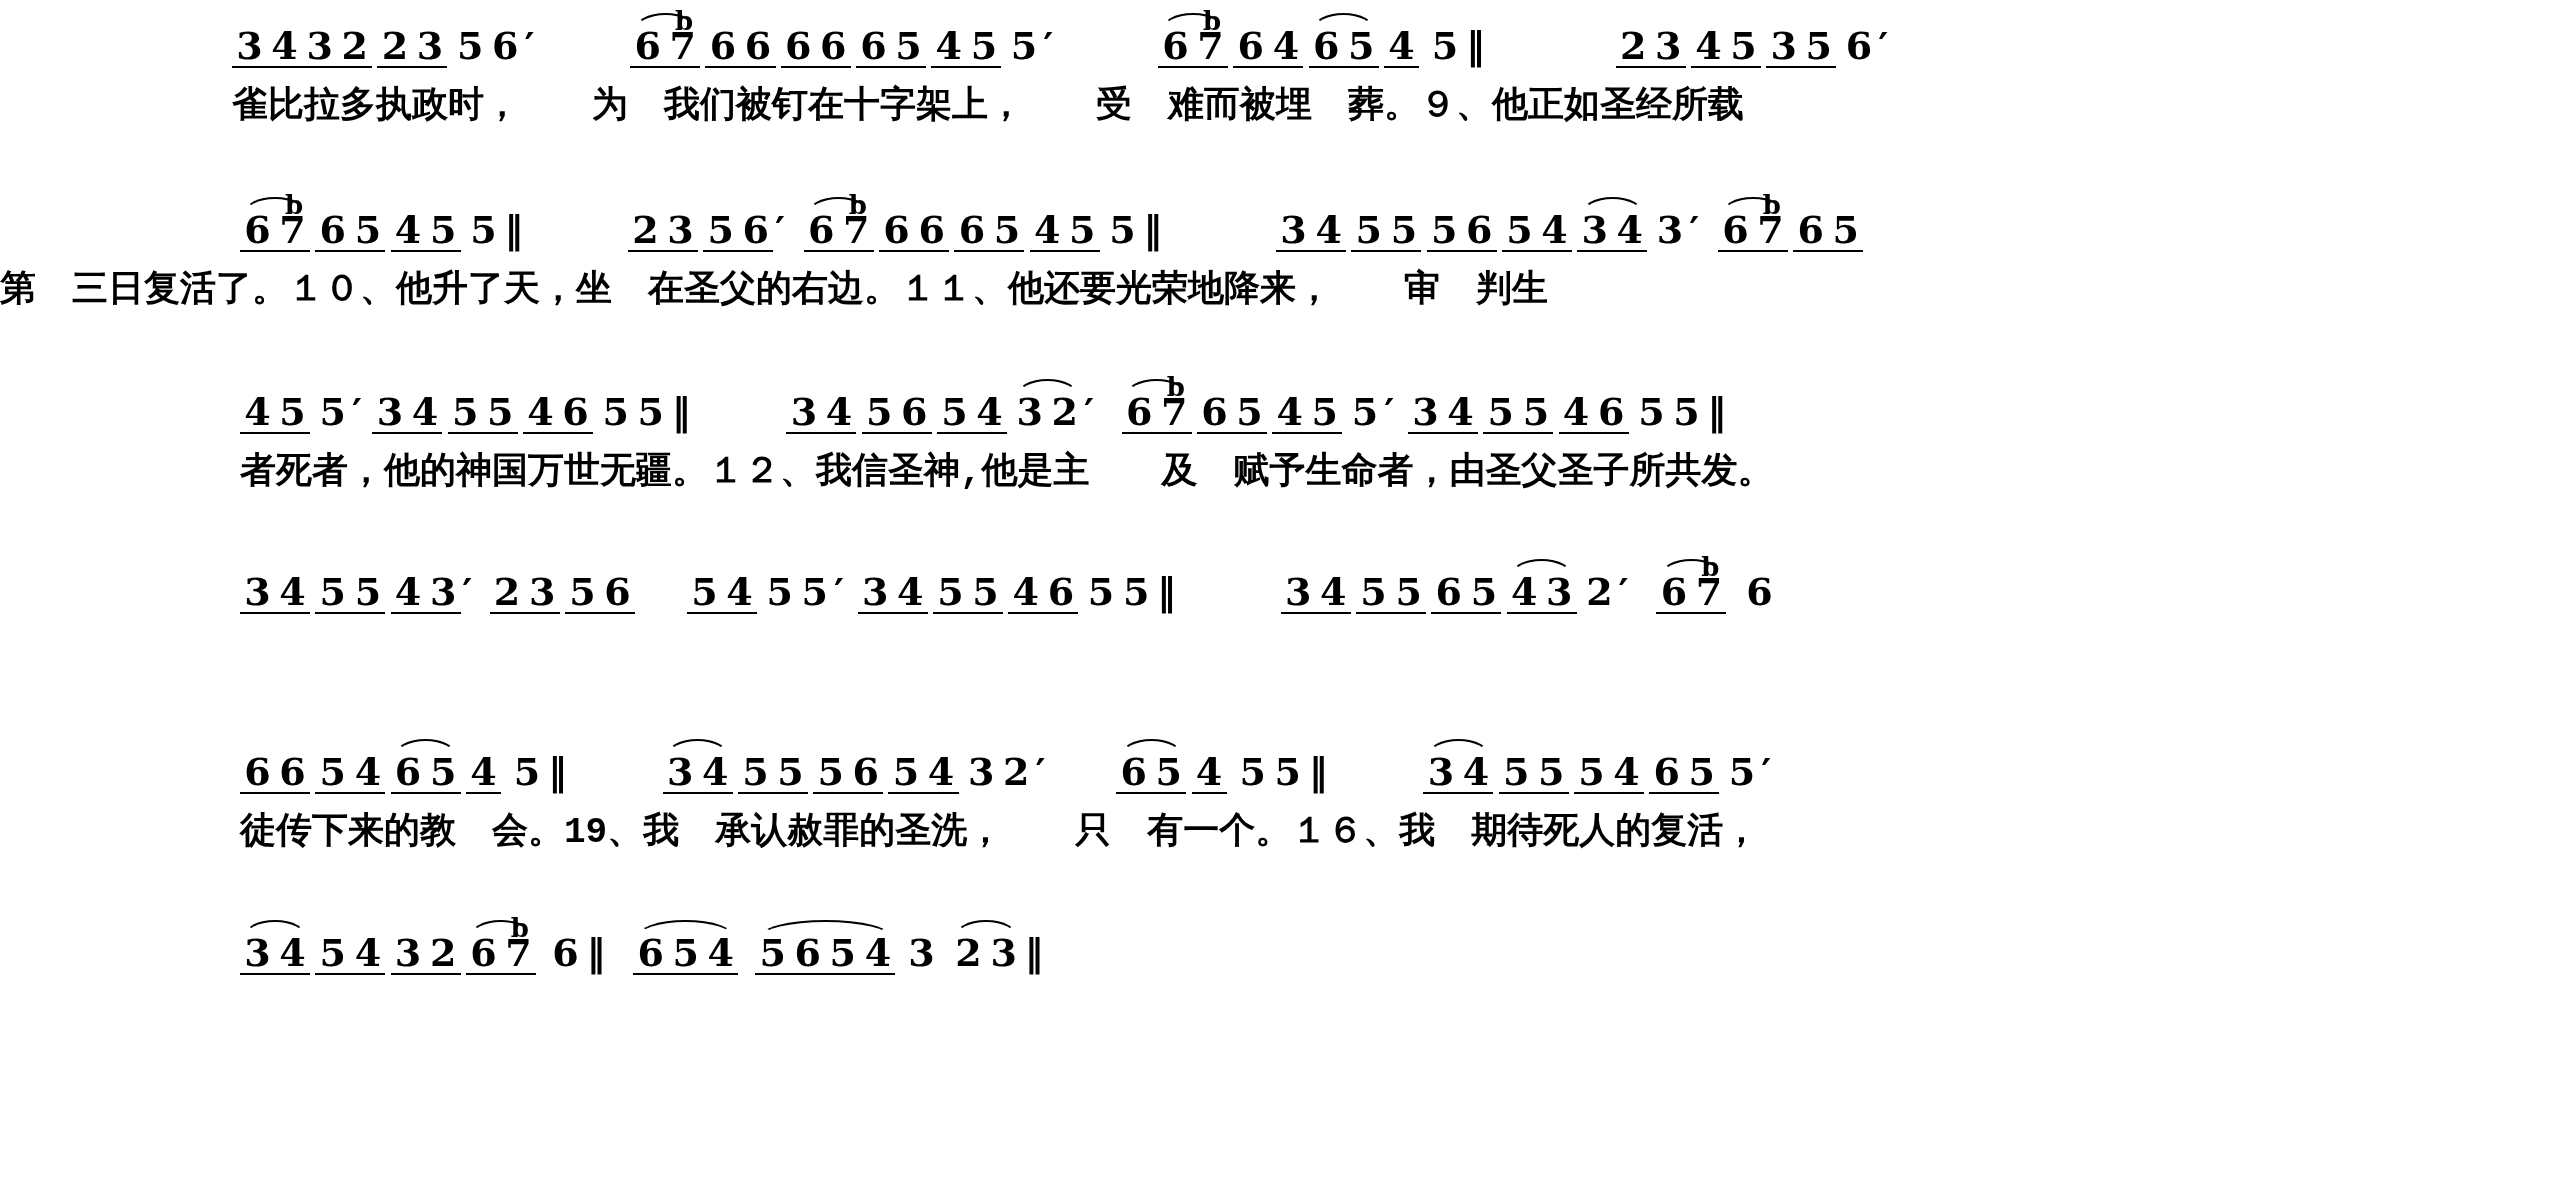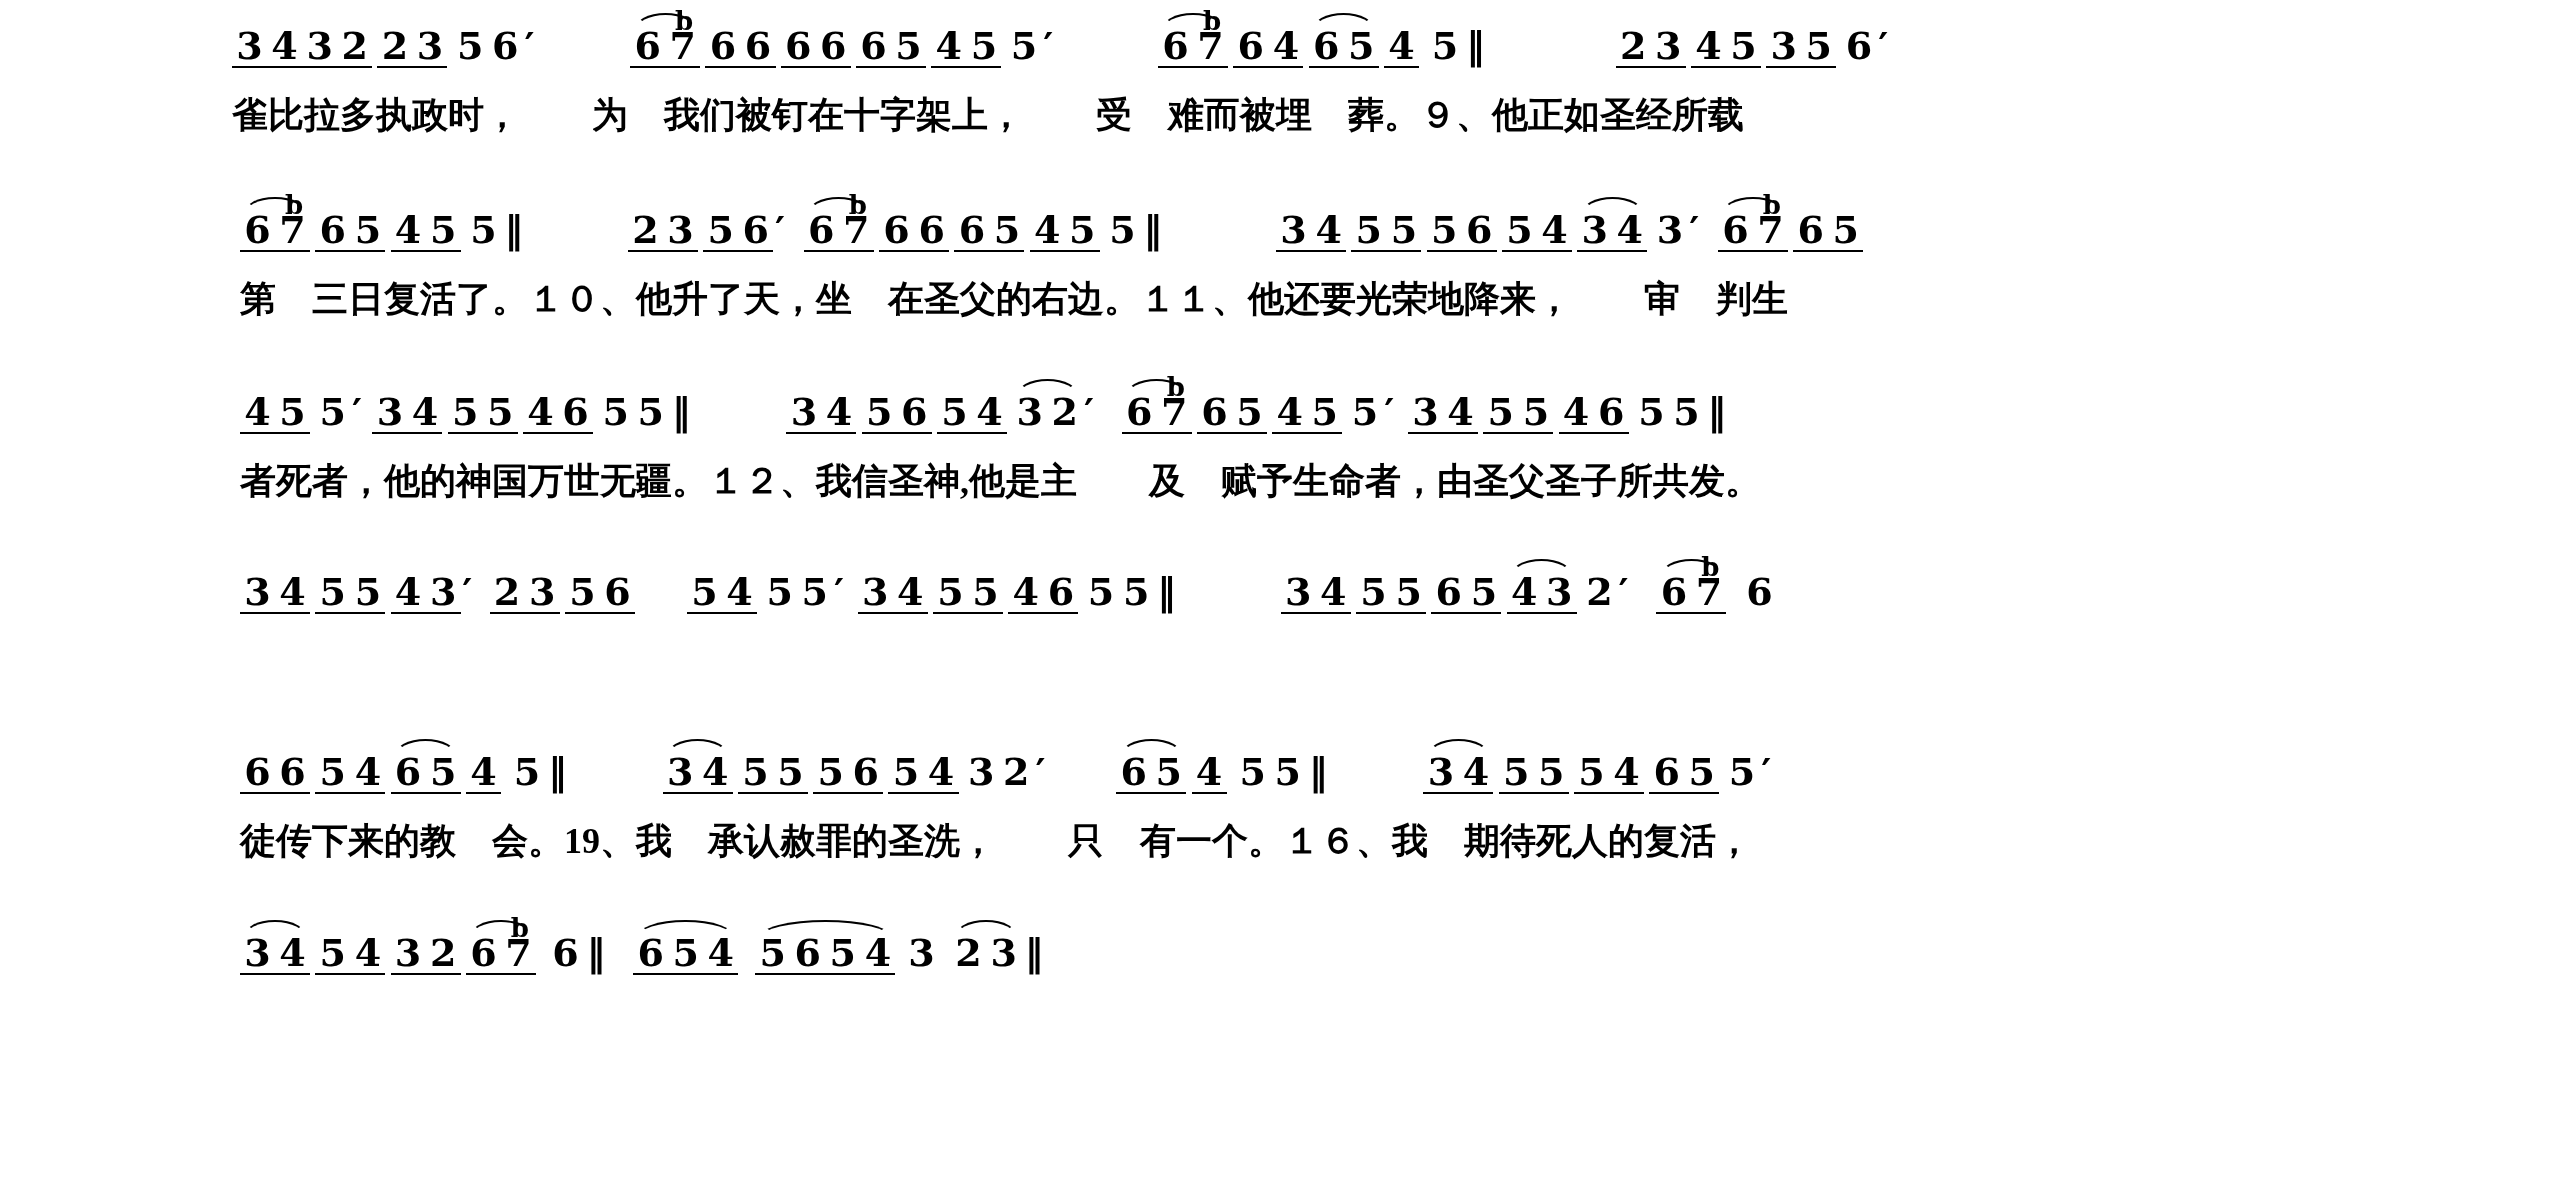--- a/index.html
+++ b/index.html
@@ -36,23 +36,23 @@
     white-space: nowrap;
     font-family: "DejaVu Serif", serif;
     font-weight: 700;
     font-size: 38px;
     line-height: 1.0;
     height: 53px;
   }
   
   .lyricrow {
     display: flex;
-    align-items: flex-end;
+    align-items: center;
     white-space: nowrap;
-    font-family: Liberation Serif, serif;
+    font-family: Liberation Mono, monospace;
     font-weight: 700;
     font-size: 36px;
     line-height: 1.0;
     height: 52px;
   }
 
   
   .gap { display: inline-block; }
 
   
@@ -304,21 +304,21 @@
           <span class="grp under slur">
             <span class="note">6</span>
             <span class="note flatnote">7<span class="flat">b</span></span>
           </span>
           <span class="gap" style="width: 5.2px;"></span>
           <span class="grp under">
             <span class="note">6</span>
             <span class="note">5</span>
           </span>
         </div>
-        <div class="lyricrow" style="padding-left: 240px; margin-top: 15.5px;">
+        <div class="lyricrow" style="margin-top: 15.5px;">
           <span class="lyr">第　三日复活了。１０、他升了天，坐　在圣父的右边。１１、他还要光荣地降来，　　审　判生</span>
         </div>
       </div>
       <div class="system" style="position: absolute; left: 0px; top: 378px; width: 2576px;">
         <div class="noterow" style="padding-left: 240px;">
           <span class="grp under">
             <span class="note">4</span>
             <span class="note">5</span>
           </span>
           <span class="gap" style="width: 5.2px;"></span>

